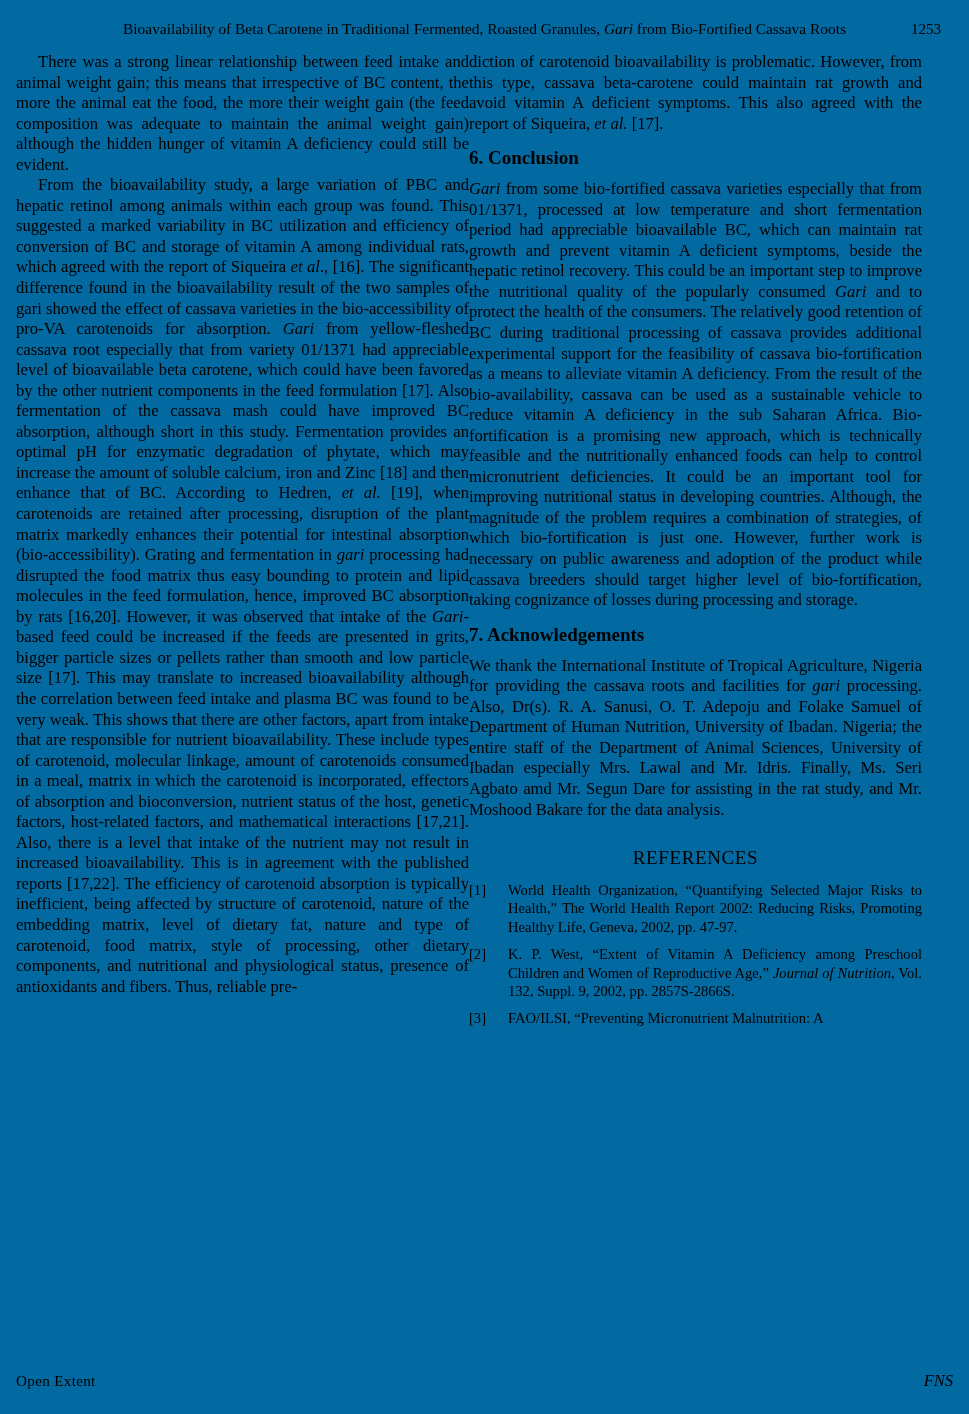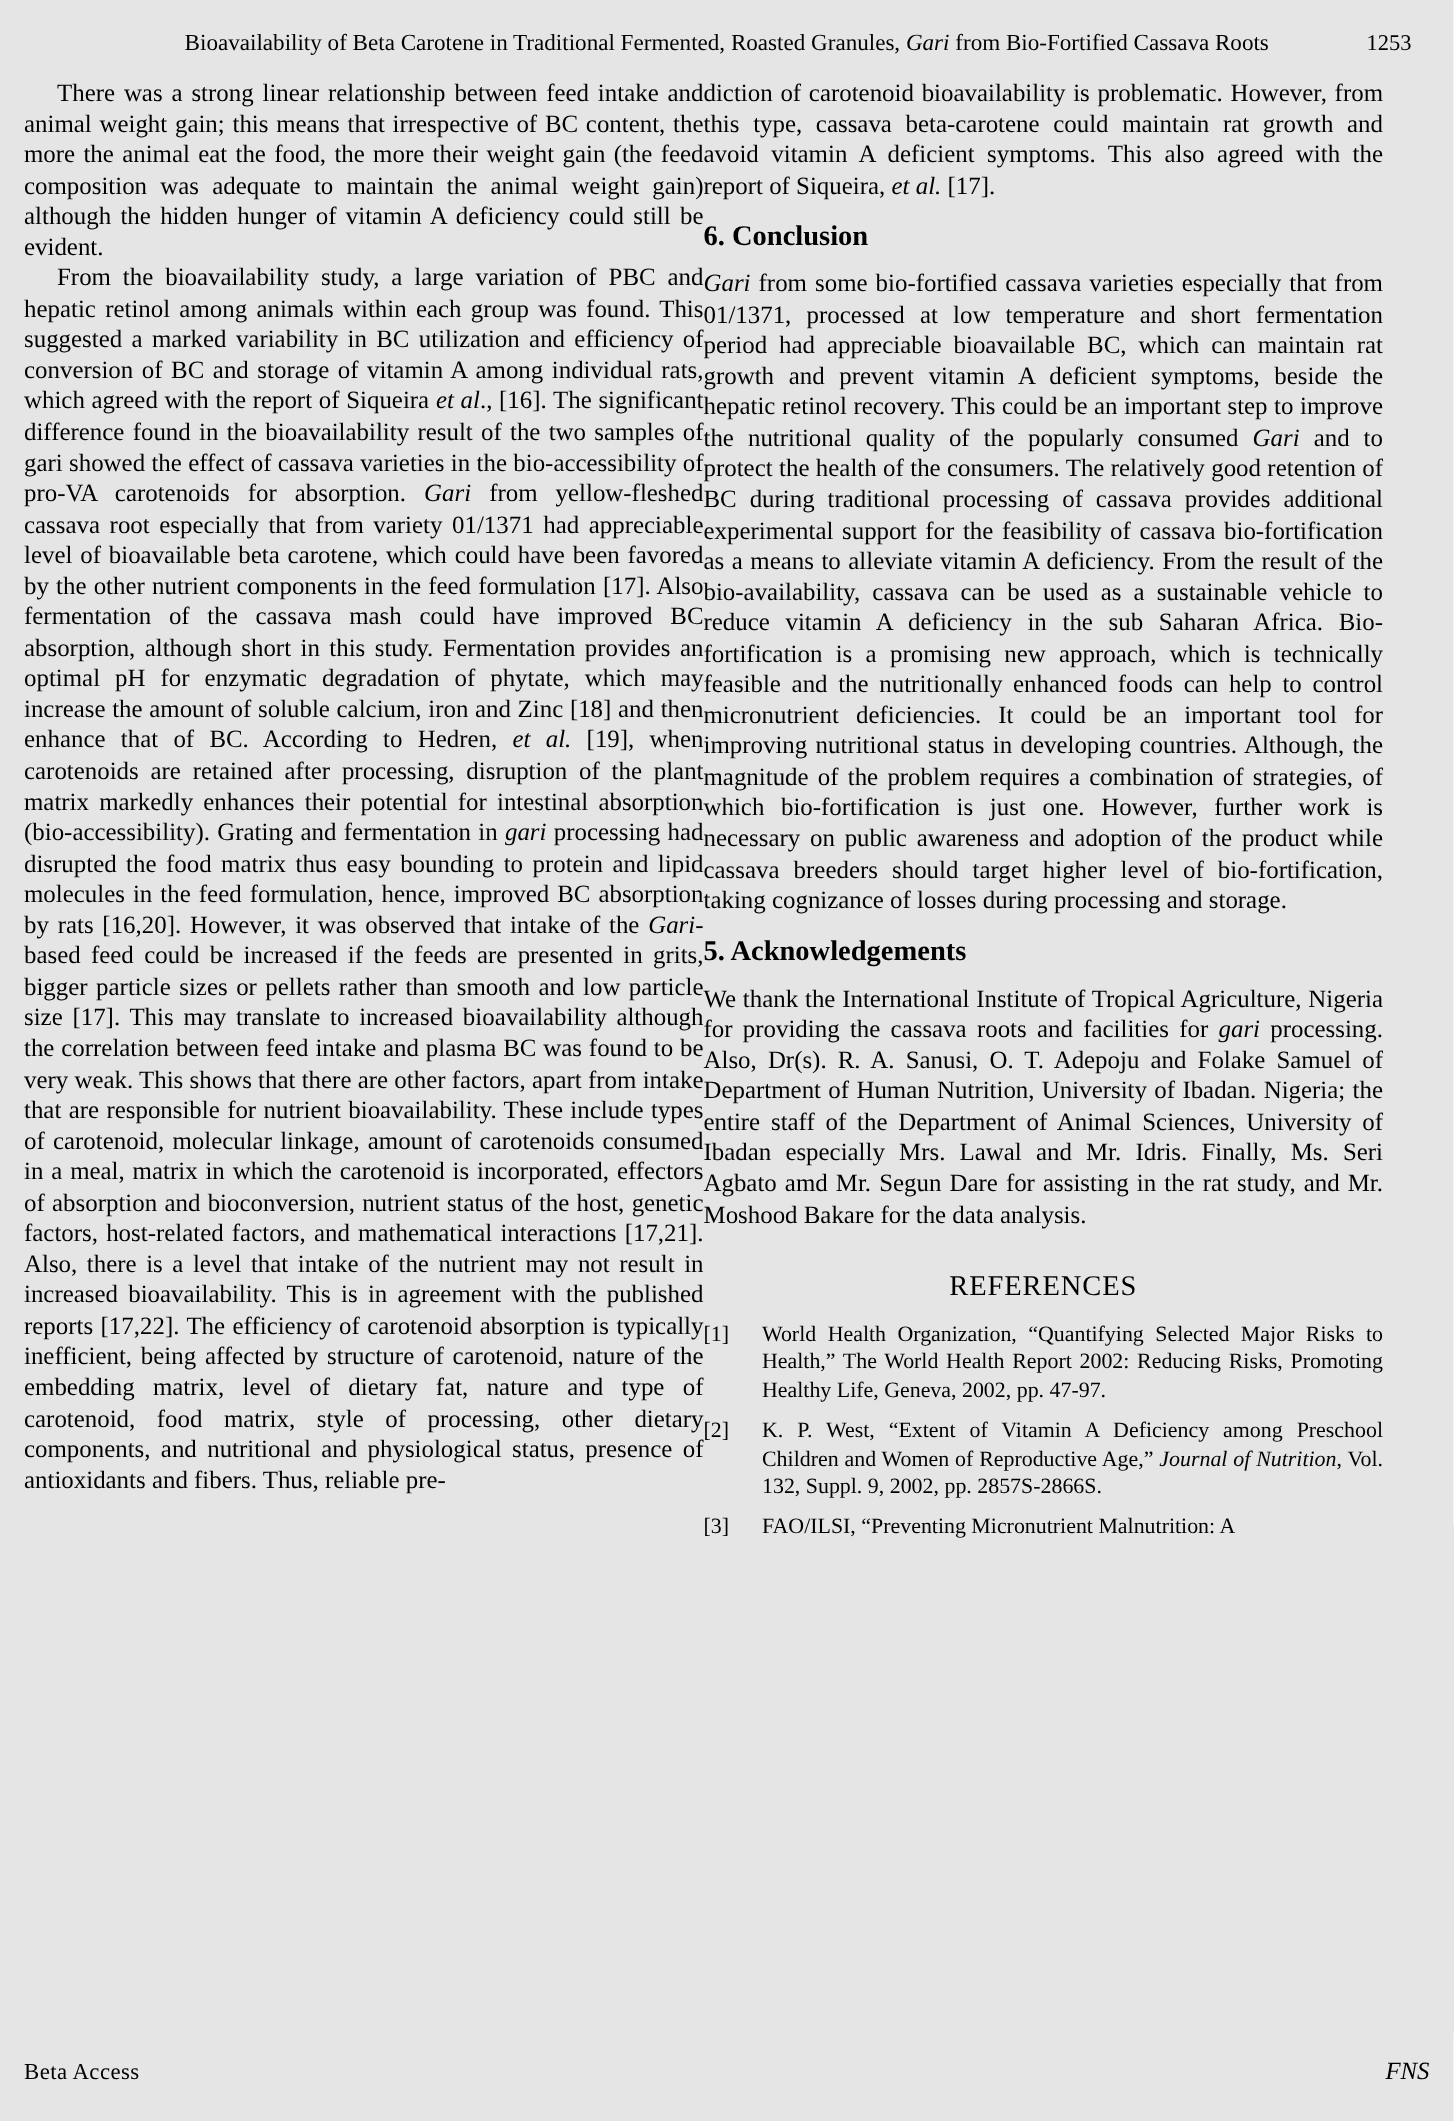--- a/index.html
+++ b/index.html
@@ -10,21 +10,21 @@
   body {
     font-family: "Liberation Serif", "DejaVu Serif", serif;
     color: #000000;
   }
   .page {
     position: relative;
     width: 969px;
     height: 1414px;
     box-sizing: border-box;
     overflow: hidden;
-    background: #e5e5e5;
+    background: #0369a1;
     padding-left: 22px;
   }
 
   
   .running-head {
     position: absolute;
     top: 18px;
     left: 16px;
     right: 16px;
     height: 22px;
@@ -151,21 +151,21 @@
     </div>
 
     <div class="col">
 
       <p class="para noindent"><span>diction of carotenoid bioavailability is problematic. However, from this type, cassava beta-carotene could maintain rat growth and avoid vitamin A deficient symptoms. This also agreed with the report of Siqueira, </span><i>et al.</i><span> [17].</span></p>
 
       <h2 class="section-heading">6. Conclusion</h2>
 
       <p class="para noindent"><i>Gari</i><span> from some bio-fortified cassava varieties especially that from 01/1371, processed at low temperature and short fermentation period had appreciable bioavailable BC, which can maintain rat growth and prevent vitamin A deficient symptoms, beside the hepatic retinol recovery. This could be an important step to improve the nutritional quality of the popularly consumed </span><i>Gari</i><span> and to protect the health of the consumers. The relatively good retention of BC during traditional processing of cassava provides additional experimental support for the feasibility of cassava bio-fortification as a means to alleviate vitamin A deficiency. From the result of the bio-availability, cassava can be used as a sustainable vehicle to reduce vitamin A deficiency in the sub Saharan Africa. Bio-fortification is a promising new approach, which is technically feasible and the nutritionally enhanced foods can help to control micronutrient deficiencies. It could be an important tool for improving nutritional status in developing countries. Although, the magnitude of the problem requires a combination of strategies, of which bio-fortification is just one. However, further work is necessary on public awareness and adoption of the product while cassava breeders should target higher level of bio-fortification, taking cognizance of losses during processing and storage.</span></p>
 
-      <h2 class="section-heading">5. Acknowledgements</h2>
+      <h2 class="section-heading">7. Acknowledgements</h2>
 
       <p class="para noindent"><span>We thank the International Institute of Tropical Agriculture, Nigeria for providing the cassava roots and facilities for </span><i>gari</i><span> processing. Also, Dr(s). R. A. Sanusi, O. T. Adepoju and Folake Samuel of Department of Human Nutrition, University of Ibadan. Nigeria; the entire staff of the Department of Animal Sciences, University of Ibadan especially Mrs. Lawal and Mr. Idris. Finally, Ms. Seri Agbato amd Mr. Segun Dare for assisting in the rat study, and Mr. Moshood Bakare for the data analysis.</span></p>
 
       <h2 class="refs-heading">REFERENCES</h2>
 
       <div class="ref-list">
 
         <div class="ref-item">
           <span class="ref-num">[1]</span>
           <span class="ref-text"><span>World Health Organization, “Quantifying Selected Major Risks to Health,” The World Health Report 2002: Reducing Risks, Promoting Healthy Life, Geneva, 2002, pp. 47-97.</span><i></i><span></span></span>
@@ -180,17 +180,17 @@
           <span class="ref-num">[3]</span>
           <span class="ref-text"><span>FAO/ILSI, “Preventing Micronutrient Malnutrition: A</span><i></i><span></span></span>
         </div>
 
       </div>
 
     </div>
   </div>
 
   <div class="footer">
-    <span class="foot-left">Beta  Access</span>
+    <span class="foot-left">Open  Extent</span>
     <span class="foot-right">FNS</span>
   </div>
 
 </div>
 
 </body></html>

